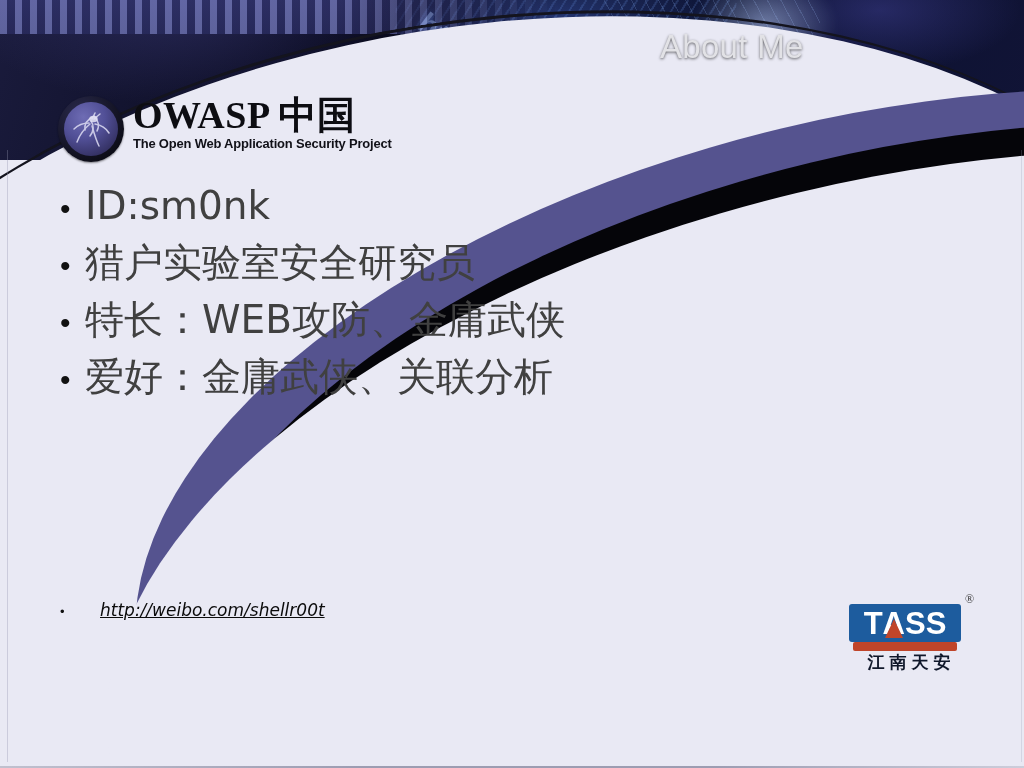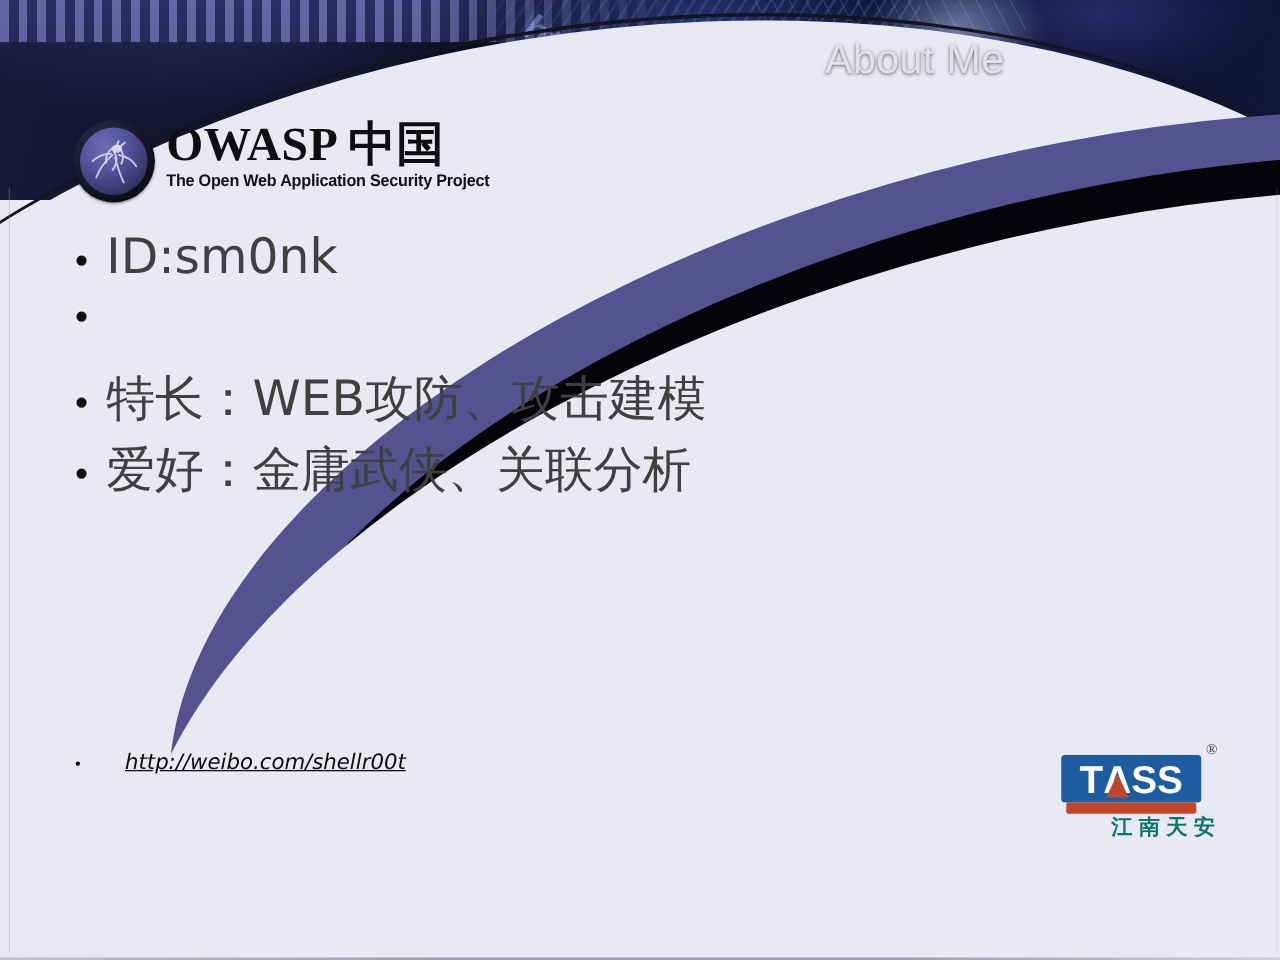--- a/index.html
+++ b/index.html
@@ -333,28 +333,28 @@
   }
   #tass-orange {
     position: absolute;
     left: 11px; top: 50px;
     width: 104px; height: 9px;
     background: #c0452a;
     border-radius: 2px;
   }
   #tass-cn {
     position: absolute;
-    left: 23px; top: 60px;
+    left: 11px; top: 60px;
     width: 112px;
-    text-align: right;
+    text-align: center;
     font-family: "DejaVu Sans", sans-serif;
     font-weight: bold;
     font-size: 17px;
     letter-spacing: 5px;
-    color: #0f766e;
+    color: #0f172a;
     text-indent: 5px;
     line-height: 20px;
   }
 </style>
 </head>
 <body>
 
 <div id="slide">
 
   <div id="header">
@@ -400,24 +400,25 @@
     </div>
   </div>
 
   <div id="bullets">
     <div class="bullet-row">
       <span class="bullet-dot">•</span>
       <span class="bullet-text">ID:sm0nk</span>
     </div>
     <div class="bullet-row">
       <span class="bullet-dot">•</span>
+      <span class="bullet-text">猎户实验室安全研究员</span>
     </div>
     <div class="bullet-row">
       <span class="bullet-dot">•</span>
-      <span class="bullet-text">特长：WEB攻防、攻击建模</span>
+      <span class="bullet-text">特长：WEB攻防、金庸武侠</span>
     </div>
     <div class="bullet-row">
       <span class="bullet-dot">•</span>
       <span class="bullet-text">爱好：金庸武侠、关联分析</span>
     </div>
   </div>
 
   <div id="footnote">
     <span id="footnote-dot">•</span>
     <span id="footnote-text">http://weibo.com/shellr00t</span>

